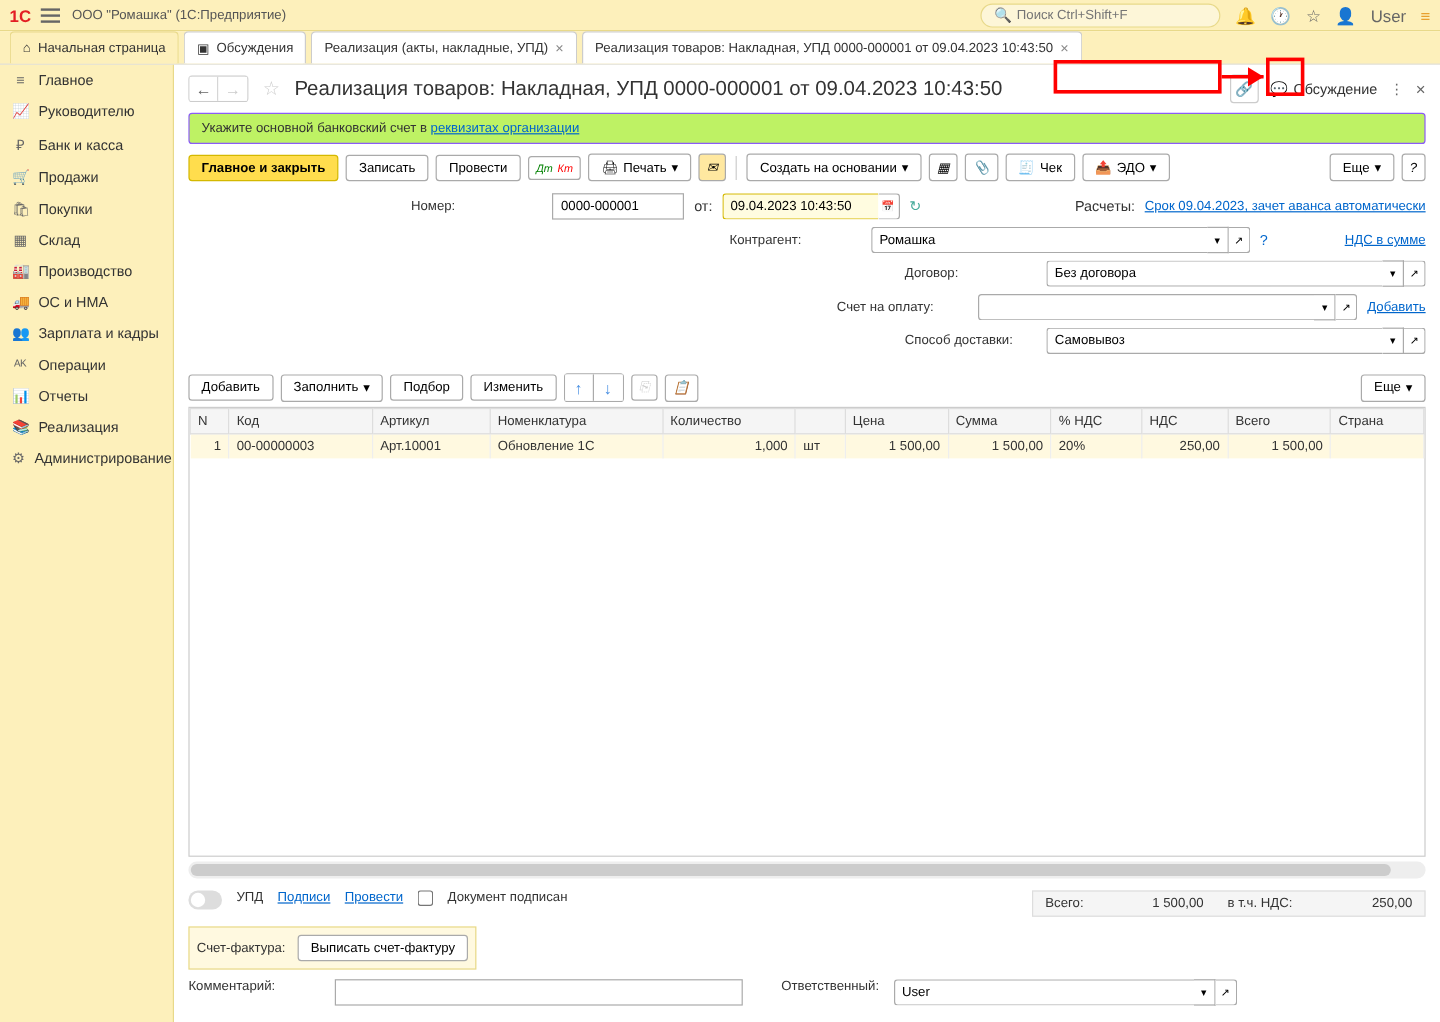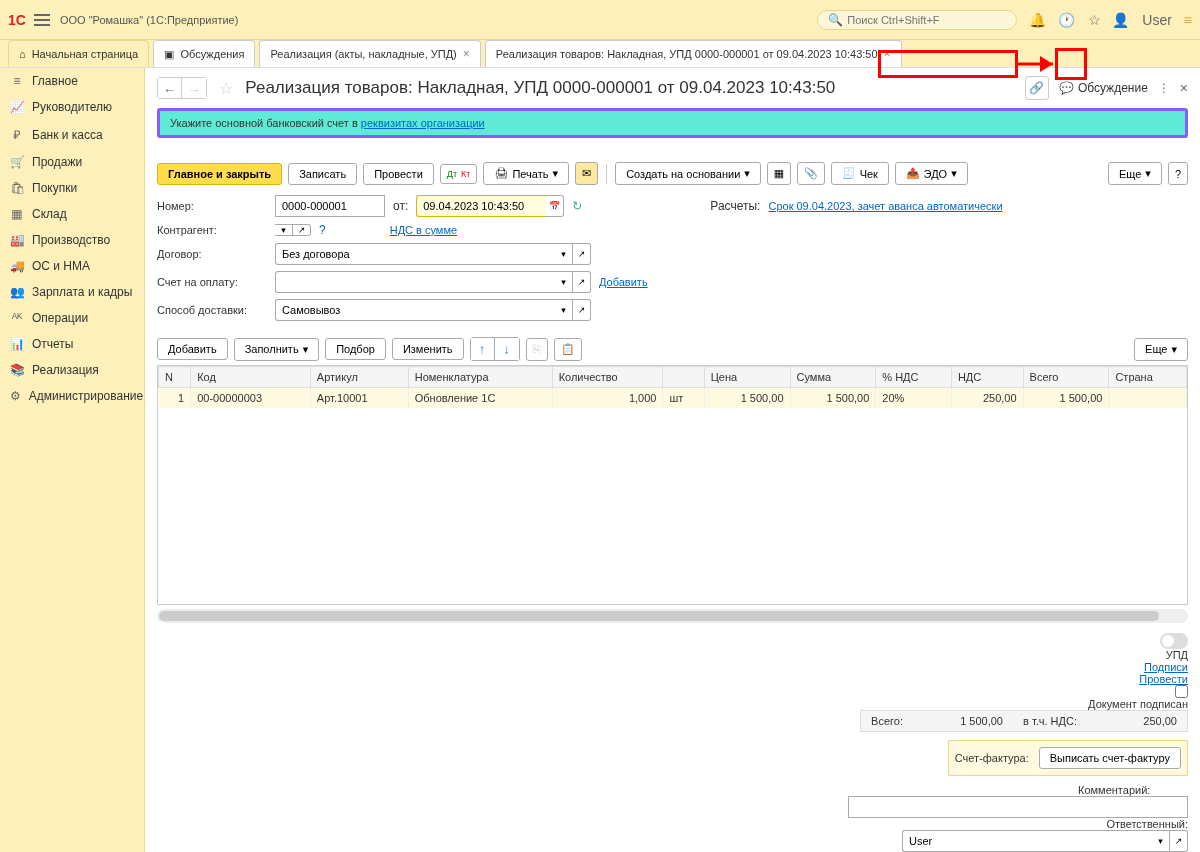--- a/index.html
+++ b/index.html
@@ -1,17 +1,17 @@
 <!DOCTYPE html>
 <html><head>
 <meta charset="utf-8">
 <style>
 * { box-sizing: border-box; margin: 0; padding: 0; font-family: Arial, sans-serif; }
 body { font-size: 12px; color: #333; background: #fff; overflow: hidden; }
-.titlebar { height: 40px; background: #fdf0bb; display: flex; align-items: center; padding: 0 8px; border-bottom: 1px solid #e8d98a; }
+.titlebar { height: 26px; background: #fdf0bb; display: flex; align-items: center; padding: 0 8px; border-bottom: 1px solid #e8d98a; }
 .logo { color: #e31e24; font-weight: bold; font-size: 14px; margin-right: 8px; }
 .burger { width: 16px; height: 12px; display: flex; flex-direction: column; justify-content: space-between; margin-right: 10px; cursor: pointer; }
 .burger span { height: 2px; background: #666; }
 .title-text { flex: 1; color: #555; font-size: 11px; }
 .search-box { display: flex; align-items: center; background: #fdf6d8; border: 1px solid #e8d98a; border-radius: 12px; padding: 2px 10px; width: 200px; }
 .search-box input { border: none; background: transparent; outline: none; font-size: 11px; width: 100%; color: #888; }
 .titlebar-icons { display: flex; align-items: center; gap: 12px; margin-left: 12px; }
 .titlebar-icons span { cursor: pointer; color: #666; font-size: 14px; }
 .user-text { font-size: 11px; color: #555; }
 
@@ -32,32 +32,32 @@
 .nav-arrows button:first-child { border-right: 1px solid #ccc; }
 .star { color: #ccc; font-size: 16px; margin: 0 6px; cursor: pointer; }
 .doc-title { font-size: 17px; font-weight: normal; flex: 1; }
 .red-rect { border: 3px solid red; position: absolute; }
 .link-btn { width: 24px; height: 24px; border: 1px solid #ccc; border-radius: 3px; display: flex; align-items: center; justify-content: center; cursor: pointer; }
 .discuss { display: flex; align-items: center; gap: 4px; cursor: pointer; font-size: 12px; }
 .hdr-right { display: flex; align-items: center; gap: 10px; }
 .vdots { cursor: pointer; color: #666; }
 .close-doc { cursor: pointer; color: #666; font-size: 14px; }
 
-.warning-bar { background: #5eead4; border: 3px solid #8b5cf6; margin: 0 12px 20px; padding: 6px 10px; font-size: 11px; border-radius: 3px; }
+.warning-bar { background: #bef264; border: 1px solid #8b5cf6; margin: 0 12px 4px; padding: 6px 10px; font-size: 11px; border-radius: 3px; }
 .warning-bar a { color: #0066cc; }
 
 .toolbar { display: flex; align-items: center; padding: 4px 12px; gap: 6px; }
 .btn { border: 1px solid #aaa; background: #fff; padding: 4px 10px; font-size: 11px; cursor: pointer; border-radius: 3px; display: flex; align-items: center; gap: 4px; }
 .btn.primary { background: #ffdd4d; border-color: #d4b800; font-weight: bold; }
-.btn.icon-only { padding: 4px 6px; }
+.btn.icon-only { padding: 4px 6px; font-style: italic; }
 .sep { width: 1px; height: 20px; background: #ccc; margin: 0 2px; }
 .toolbar-right { margin-left: auto; display: flex; gap: 6px; }
 
 .form-area { padding: 6px 12px; }
-.form-row { display: flex; align-items: center; margin-bottom: 6px; gap: 8px; }
+.form-row { display: flex; align-items: center; margin-bottom: 6px; gap: 8px; justify-content: flex-end; }
 .form-label { width: 110px; font-size: 11px; }
 .form-input { border: 1px solid #aaa; padding: 3px 6px; font-size: 11px; height: 22px; }
 .form-input.hl { background: #fffce0; border-color: #d4b800; }
 .combo { display: flex; }
 .combo input { border-right: none; border-radius: 3px 0 0 3px; }
 .combo-btn { width: 18px; border: 1px solid #aaa; background: #fff; border-left: none; font-size: 9px; cursor: pointer; }
 .combo-btn:last-child { border-radius: 0 3px 3px 0; }
 .link { color: #0066cc; cursor: pointer; text-decoration: underline; font-size: 11px; }
 .info-icon { color: #0066cc; cursor: pointer; }
 
@@ -69,21 +69,21 @@
 .grid-wrap { margin: 0 12px; border: 1px solid #ccc; flex: 1; overflow: auto; height: 380px; }
 .grid { width: 100%; border-collapse: collapse; font-size: 11px; }
 .grid th { background: #f5f5f5; border: 1px solid #ddd; padding: 4px 6px; text-align: left; font-weight: normal; }
 .grid td { border-right: 1px solid #eee; padding: 4px 6px; background: #fff9e0; }
 .grid td.num { text-align: right; }
 
 .hscroll { height: 14px; margin: 4px 12px; background: #eee; border-radius: 7px; position: relative; }
 .hscroll-thumb { position: absolute; left: 2px; top: 2px; height: 10px; width: 97%; background: #ccc; border-radius: 5px; }
 
 .footer { padding: 6px 12px; }
-.footer-row { display: flex; align-items: flex-end; margin-bottom: 8px; font-size: 11px; flex-direction: column; }
+.footer-row { display: flex; align-items: flex-start; gap: 12px; margin-bottom: 8px; font-size: 11px; }
 .toggle { width: 28px; height: 16px; border-radius: 8px; background: #ddd; position: relative; cursor: pointer; }
 .toggle::after { content: ''; position: absolute; width: 12px; height: 12px; background: #fff; border-radius: 50%; top: 2px; left: 2px; }
 .totals-box { margin-left: auto; background: #f5f5f5; padding: 4px 10px; display: flex; gap: 20px; border: 1px solid #ddd; }
 .factura-row { background: #fff9e0; border: 1px solid #e8d98a; padding: 6px; display: flex; align-items: center; gap: 10px; width: fit-content; }
 
 svg.arrow-svg { position: absolute; }
 .red-box1 { left: 878px; top: 50px; width: 140px; height: 28px; }
 .red-box2 { left: 1055px; top: 48px; width: 32px; height: 32px; }
 </style>
 </head>
@@ -247,20 +247,21 @@
           <input class="form-input hl" style="width: 130px;" value="09.04.2023 10:43:50">
           <button class="combo-btn">📅</button>
         </div>
         <span style="color:#4a9;cursor:pointer;">↻</span>
         <span style="margin-left:120px;">Расчеты:</span>
         <span class="link">Срок 09.04.2023, зачет аванса автоматически</span>
       </div>
       <div class="form-row">
         <span class="form-label">Контрагент:</span>
         <div class="combo">
+          <input class="form-input" style="width: 280px;" value="Ромашка">
           <button class="combo-btn">▾</button>
           <button class="combo-btn">↗</button>
         </div>
         <span class="info-icon">?</span>
         <span class="link" style="margin-left:56px;">НДС в сумме</span>
       </div>
       <div class="form-row">
         <span class="form-label">Договор:</span>
         <div class="combo">
           <input class="form-input" style="width: 280px;" value="Без договора">

